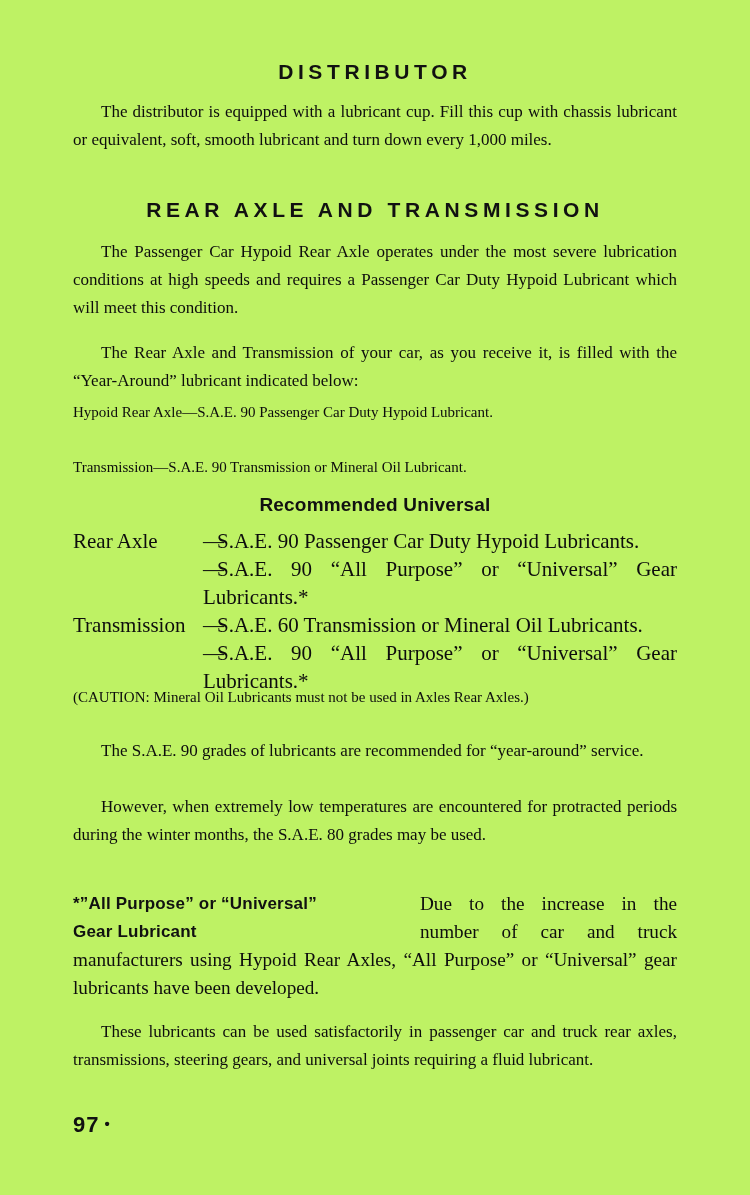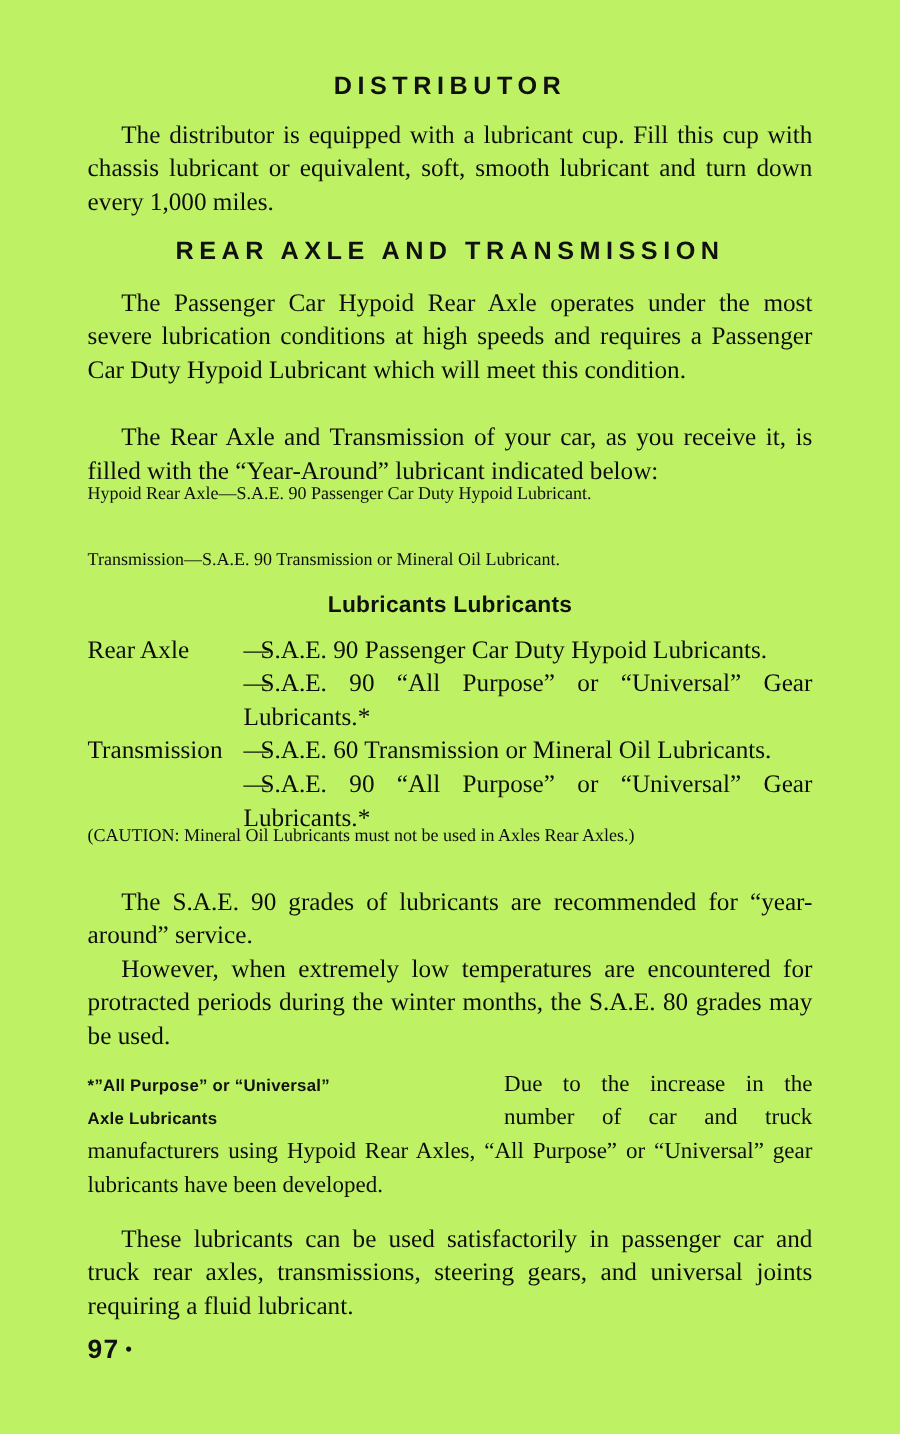--- a/index.html
+++ b/index.html
@@ -46,21 +46,21 @@
     font-weight: bold;
     font-size: 19px;
     letter-spacing: 0.2px;
     text-align: center;
     color: #111;
     line-height: 1.1;
   }
 
   
   .para {
-    font-size: 21px;
+    font-size: 17px;
     line-height: 28px;
     text-align: justify;
     text-justify: inter-word;
     color: #0d0d0d;
   }
   .para.indent { text-indent: 28px; }
 
   
   .hang {
     font-size: 15px;
@@ -106,21 +106,21 @@
     text-align: justify;
     text-justify: inter-word;
     color: #0d0d0d;
   }
   .fn-head {
     float: left;
     width: 330px;
     margin: 0 17px 0 0;
     font-family: "Liberation Sans", sans-serif;
     font-weight: bold;
-    font-size: 14px;
+    font-size: 17px;
     line-height: 28px;
     letter-spacing: 0.2px;
     color: #111;
   }
   .fn-head span { display: block; }
   .fn-clear { clear: both; }
 
   
   .pageno {
     position: absolute;
@@ -152,34 +152,34 @@
   </div>
 
   <div class="col" style="top:198px;">
     <div class="h-main">REAR AXLE AND TRANSMISSION</div>
   </div>
 
   <div class="col" style="top:238px;">
     <div class="para indent">The Passenger Car Hypoid Rear Axle operates under the most severe lubrication conditions at high speeds and requires a Passenger Car Duty Hypoid Lubricant which will meet this condition.</div>
   </div>
 
-  <div class="col" style="top:350px;">
+  <div class="col" style="top:339px;">
     <div class="para indent">The Rear Axle and Transmission of your car, as you receive it, is filled with the “Year-Around” lubricant indicated below:</div>
   </div>
 
   <div class="col" style="top:398px;">
     <div class="hang">Hypoid Rear Axle—S.A.E. 90 Passenger Car Duty Hypoid Lubricant.</div>
   </div>
 
   <div class="col" style="top:453px;">
     <div class="hang last">Transmission—S.A.E. 90 Transmission or Mineral Oil Lubricant.</div>
   </div>
 
   <div class="col" style="top:495px;">
-    <div class="h-sub">Lubricants Lubricants</div>
+    <div class="h-sub">Recommended Universal</div>
   </div>
 
   <div class="col" style="top:527px;">
     <div class="lub-row">
       <div class="lub-label">Rear Axle</div>
       <div class="lub-body flat"><span class="lub-dash">—</span><span>S.A.E. 90 Passenger Car Duty Hypoid Lubricants.</span></div>
       <div class="lub-body"><span class="lub-dash">—</span><span>S.A.E. 90 “All Purpose” or “Universal” Gear Lubricants.*</span></div>
     </div>
   </div>
 
@@ -200,21 +200,21 @@
   </div>
 
   <div class="col" style="top:793px;">
     <div class="para indent">However, when extremely low temperatures are encountered for protracted periods during the winter months, the S.A.E. 80 grades may be used.</div>
   </div>
 
   <div class="col" style="top:890px;">
     <div class="fn-wrap">
       <div class="fn-head">
         <span>*”All Purpose” or “Universal”</span>
-        <span>Axle Lubricants</span>
+        <span>Gear Lubricant</span>
       </div>
       <div>Due to the increase in the number of car and truck manufacturers using Hypoid Rear Axles, “All Purpose” or “Universal” gear lubricants have been developed.</div>
       <div class="fn-clear"></div>
     </div>
   </div>
 
   <div class="col" style="top:1018px;">
     <div class="para indent">These lubricants can be used satisfactorily in passenger car and truck rear axles, transmissions, steering gears, and universal joints requiring a fluid lubricant.</div>
   </div>
 

